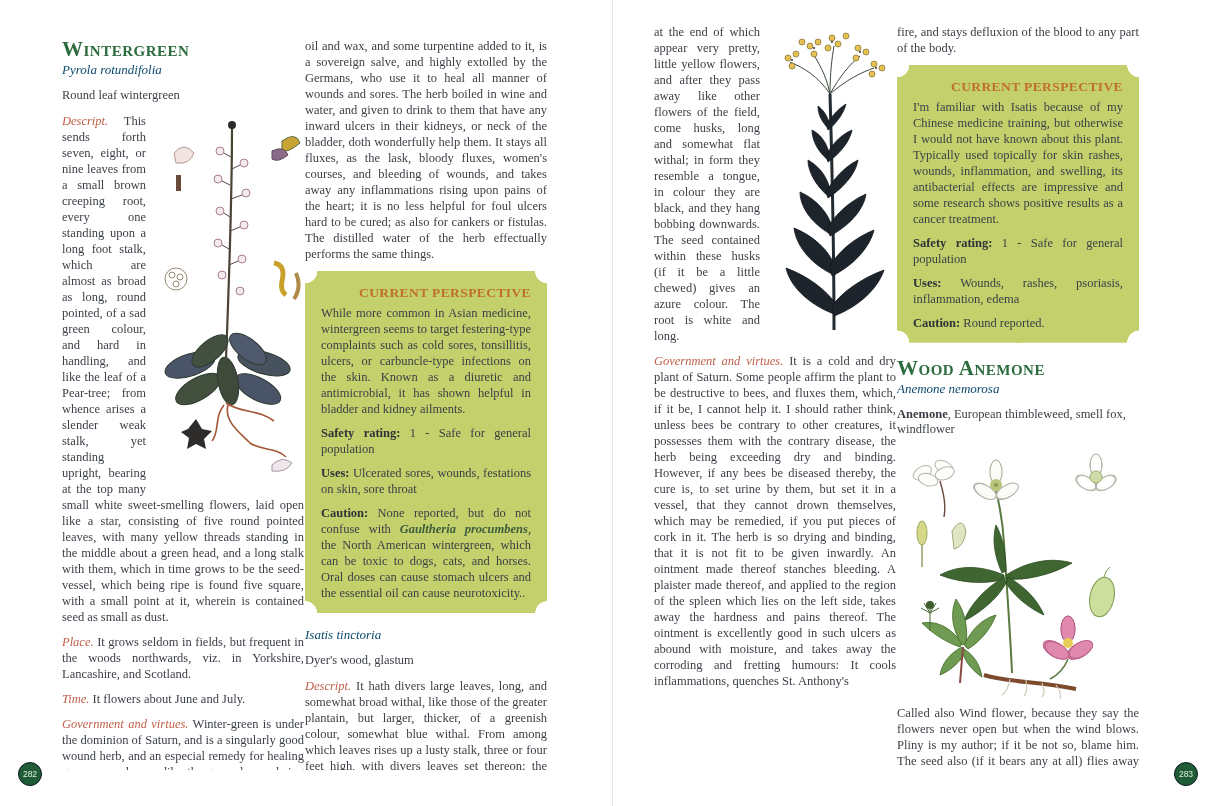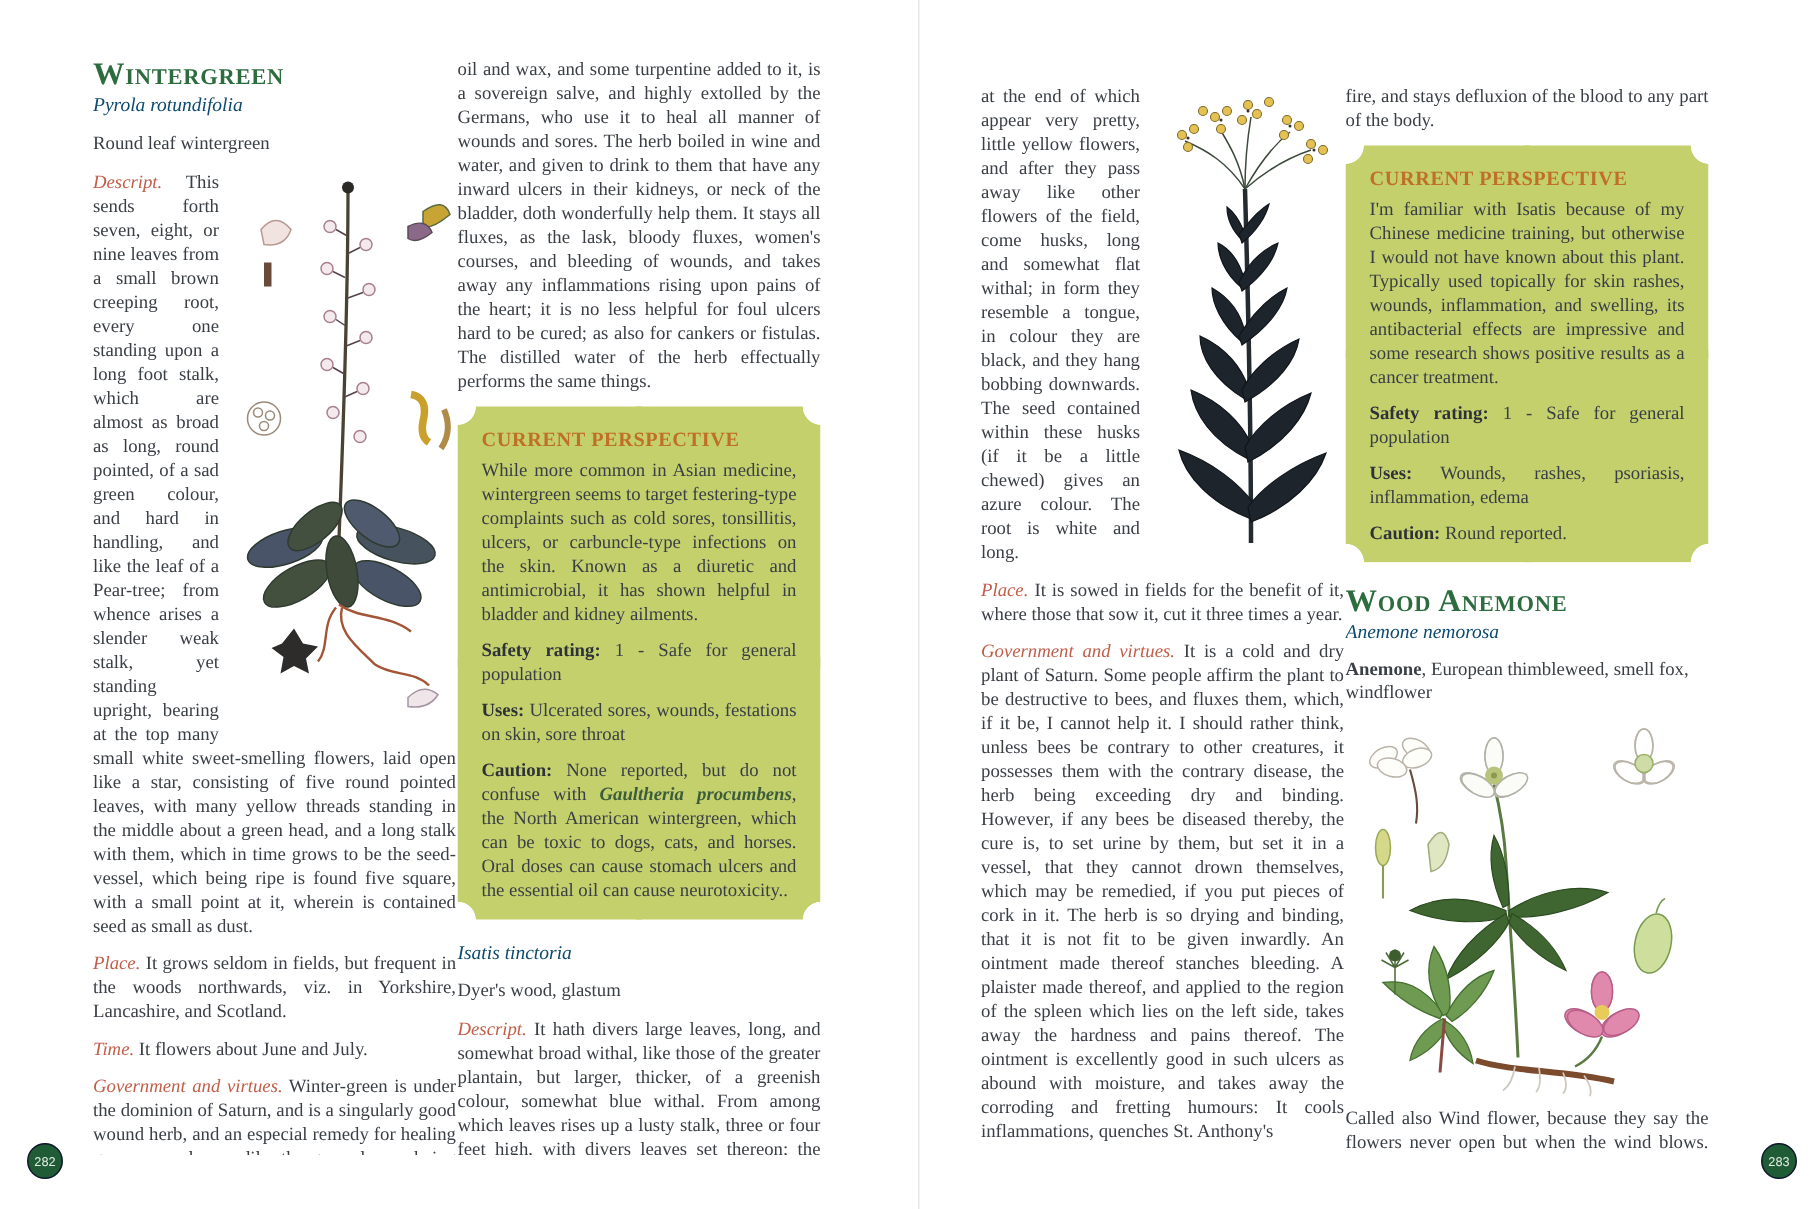--- a/index.html
+++ b/index.html
@@ -2,21 +2,21 @@
 <html><head>
 <meta charset="utf-8">
 <style>
   * { margin:0; padding:0; box-sizing:border-box; }
   html,body { width:1212px; height:806px; background:#ffffff; }
   body { font-family:"Liberation Serif", serif; color:#3a3f46; }
   .spread { position:relative; width:1212px; height:806px; display:flex; }
   .gutter-line { position:absolute; left:612px; top:0; bottom:0; width:1px; background:#e6e6e3; }
   .page { width:606px; height:806px; position:relative; overflow:hidden; }
   .page-left  { padding:38px 46px 36px 62px; }
-  .page-right { padding:56px 60px 36px 48px; }
+  .page-right { padding:24px 60px 36px 48px; }
   .cols { display:flex; gap:1px; height:100%; }
   .col { width:242px; overflow:hidden; }
 
   p, .para { font-size:12.5px; line-height:1.28; text-align:justify; margin-bottom:9px; }
   .entry-head { font-size:21px; font-weight:bold; font-variant:small-caps; letter-spacing:0.5px; color:#2d6c3e; line-height:1.05; margin-bottom:2px; }
   .species { font-style:italic; color:#0c4a6e; font-size:13px; margin-bottom:10px; }
   .common-names { font-size:12.5px; margin-bottom:10px; text-align:left; }
   .lbl { font-style:italic; color:#c05e49; }
   .species-inline { font-style:italic; color:#3c5c3c; font-weight:bold; }
   .bold-lbl { font-weight:bold; color:#2e3238; }
@@ -24,21 +24,21 @@
   .callout {
     --g:#c4d06c;
     padding:14px 16px 10px 16px;
     margin:6px 0 14px 0;
     background:
       radial-gradient(circle at 0 0,      rgba(0,0,0,0) 12px, var(--g) 12.5px) top left    / 51% 51% no-repeat,
       radial-gradient(circle at 100% 0,   rgba(0,0,0,0) 12px, var(--g) 12.5px) top right   / 51% 51% no-repeat,
       radial-gradient(circle at 0 100%,   rgba(0,0,0,0) 12px, var(--g) 12.5px) bottom left / 51% 51% no-repeat,
       radial-gradient(circle at 100% 100%,rgba(0,0,0,0) 12px, var(--g) 12.5px) bottom right/ 51% 51% no-repeat;
   }
-  .callout-title { color:#c06f28; font-weight:bold; font-size:13.5px; letter-spacing:0.4px; margin-bottom:4px; font-family:"Liberation Serif", serif; }
+  .callout-title { color:#c06f28; font-weight:bold; font-size:13.5px; letter-spacing:0.4px; margin-bottom:4px; font-family:"Liberation Serif", serif;text-align:right; }
   .callout p { margin-bottom:8px; }
   .callout p:last-child { margin-bottom:2px; }
 
   .float-art { float:right; margin:0 0 4px 8px; }
   .art-block { display:block; margin:2px auto 6px auto; }
 
   .page-num {
     position:absolute; bottom:20px; width:24px; height:24px; border-radius:50%;
     background:#1f5c36; border:1px solid #0f172a; color:#e2ecdf;
     font-size:8.5px; display:flex; align-items:center; justify-content:center;
@@ -226,24 +226,20 @@
                 <circle cx="46" cy="24" r="1"></circle>
                 <circle cx="64" cy="18" r="1"></circle>
               <circle cx="92" cy="28" r="1"></circle>
                 <circle cx="108" cy="44" r="1"></circle>
             </g>
           </svg>
           <span>at the end of which appear very pretty, little yellow flowers, and after they pass away like other flowers of the field, come husks, long and somewhat flat withal; in form they resemble a tongue, in colour they are black, and they hang bobbing downwards. The seed contained within these husks (if it be a little chewed) gives an azure colour. The root is white and long.</span>
         </p>
 
         <p>
-          <span class="lbl">Place.</span>
-          <span>It is sowed in fields for the benefit of it, where those that sow it, cut it three times a year.</span>
-        </p>
-        <p>
           <span class="lbl">Government and virtues.</span>
           <span>It is a cold and dry plant of Saturn. Some people affirm the plant to be destructive to bees, and fluxes them, which, if it be, I cannot help it. I should rather think, unless bees be contrary to other creatures, it possesses them with the contrary disease, the herb being exceeding dry and binding. However, if any bees be diseased thereby, the cure is, to set urine by them, but set it in a vessel, that they cannot drown themselves, which may be remedied, if you put pieces of cork in it. The herb is so drying and binding, that it is not fit to be given inwardly. An ointment made thereof stanches bleeding. A plaister made thereof, and applied to the region of the spleen which lies on the left side, takes away the hardness and pains thereof. The ointment is excellently good in such ulcers as abound with moisture, and takes away the corroding and fretting humours: It cools inflammations, quenches St. Anthony's</span>
         </p>
       </div>
 
       <div class="col">
         <p>fire, and stays defluxion of the blood to any part of the body.</p>
 
         <div class="callout">
           <div class="callout-title">CURRENT PERSPECTIVE</div>

